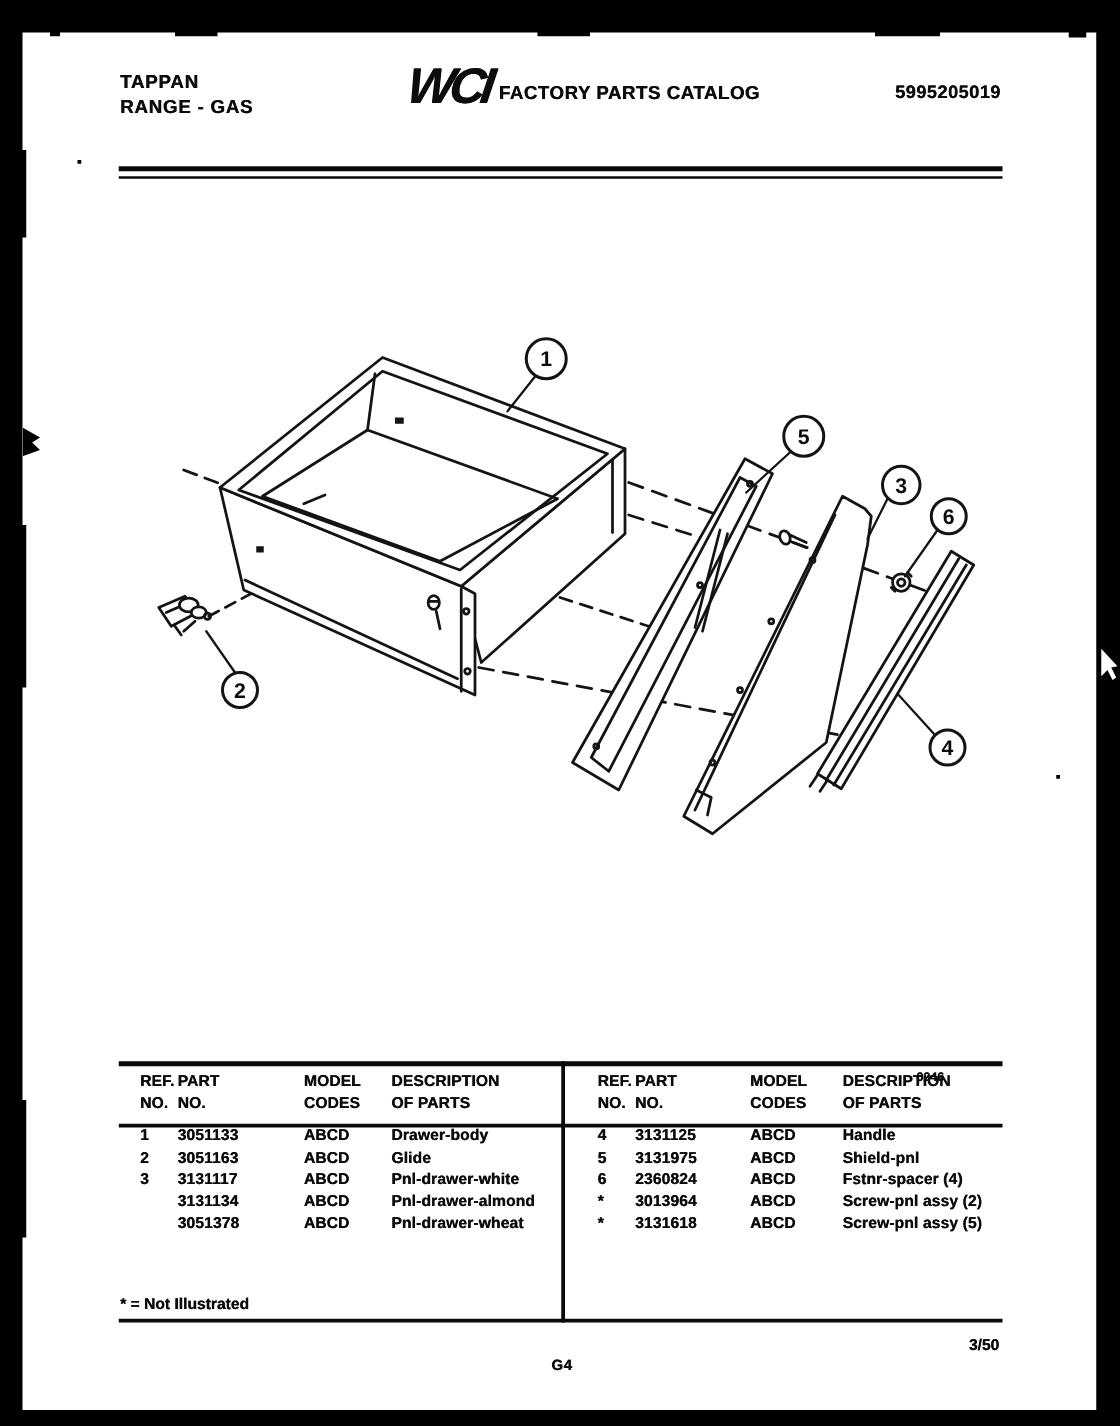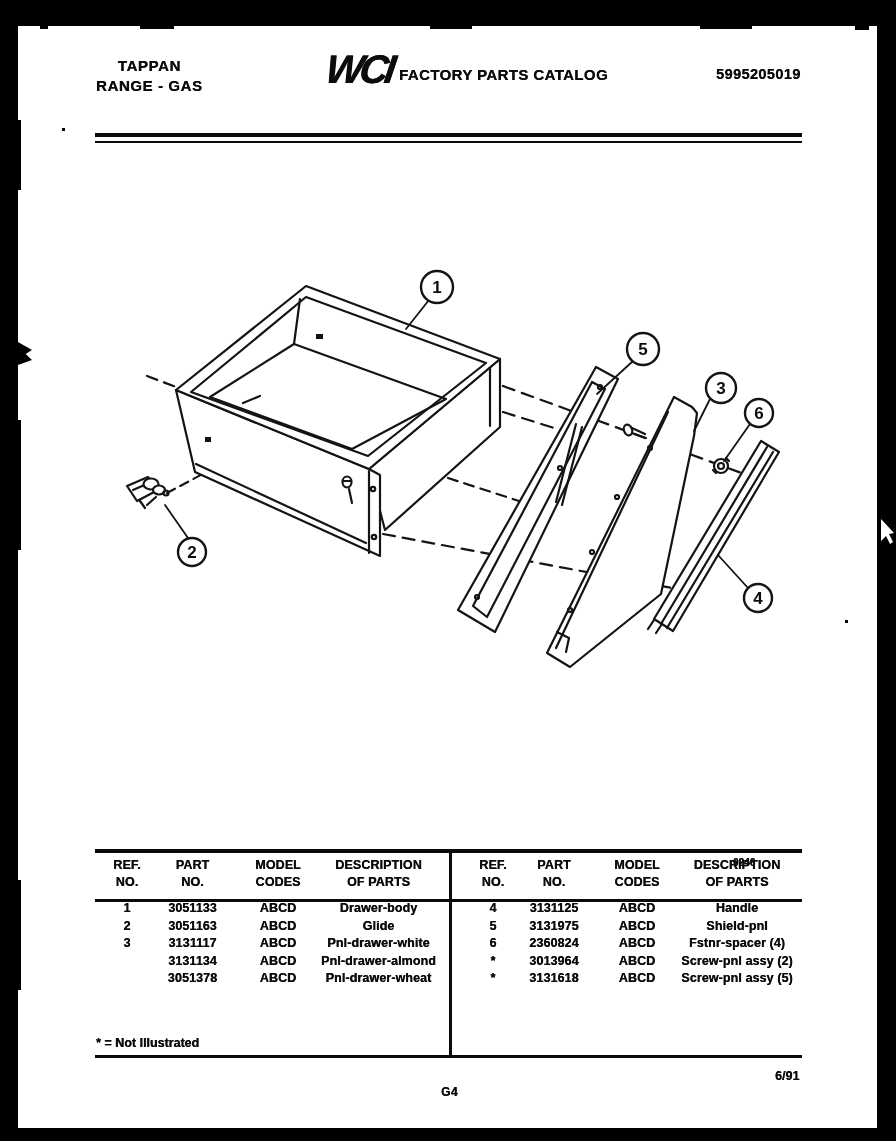--- a/index.html
+++ b/index.html
@@ -1,19 +1,19 @@
 <!DOCTYPE html>
 <html><head>
 <meta charset="utf-8">
 <style>
   html,body{margin:0;padding:0;background:#222;}
   .stage{
     position:relative;width:896px;height:1141px;margin:0 auto;
     background:#ffffff;overflow:hidden;
-    font-family:"Liberation Sans",sans-serif;color:#0c0c0c;text-align:center;
+    font-family:"Liberation Sans",sans-serif;color:#0c0c0c;
   }
   .stage *{box-sizing:border-box;}
   .abs{position:absolute;}
   .ink{color:#0c0c0c;font-weight:bold;text-shadow:0.3px 0 0 currentColor;}
   
   .strip{position:absolute;background:#000;}
   .blob{position:absolute;background:#000;}
   
   .brand{left:96px;top:56px;font-size:15px;line-height:20px;letter-spacing:0.6px;}
   .logo{left:326px;top:47px;font-size:40px;font-style:italic;font-weight:900;
@@ -254,21 +254,21 @@
         <div class="c-ref">*</div>
         <div>3131618</div>
         <div>ABCD</div>
         <div>Screw-pnl assy (5)</div>
       </div>
     </div>
   </div>
 
   <div class="abs ink foot-note">* = Not Illustrated</div>
   <div class="abs ink foot-page">G4</div>
-  <div class="abs ink foot-date">6/91</div>
+  <div class="abs ink foot-date">3/50</div>
 
   <div class="strip" style="left:0;top:0;width:896px;height:26px;"></div>
   <div class="strip" style="left:0;top:0;width:18px;height:1141px;"></div>
   <div class="strip" style="left:877px;top:0;width:19px;height:1141px;"></div>
   <div class="strip" style="left:0;top:1128px;width:896px;height:13px;"></div>
   <div class="blob" style="left:40px;top:24px;width:8px;height:5px;"></div>
   <div class="blob" style="left:140px;top:25px;width:34px;height:4px;"></div>
   <div class="blob" style="left:430px;top:24px;width:42px;height:5px;"></div>
   <div class="blob" style="left:700px;top:25px;width:52px;height:4px;"></div>
   <div class="blob" style="left:855px;top:22px;width:14px;height:8px;"></div>

